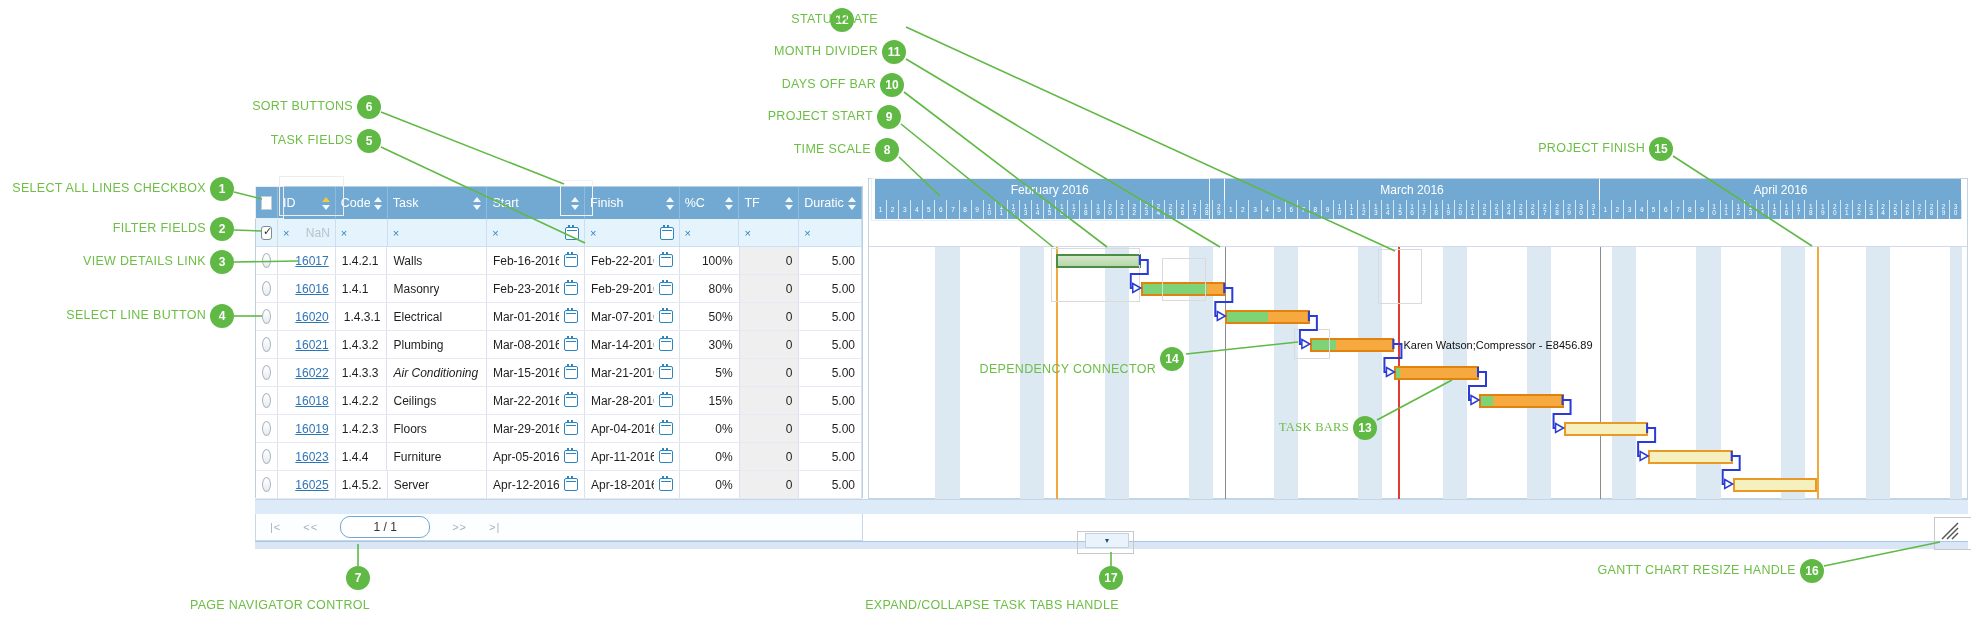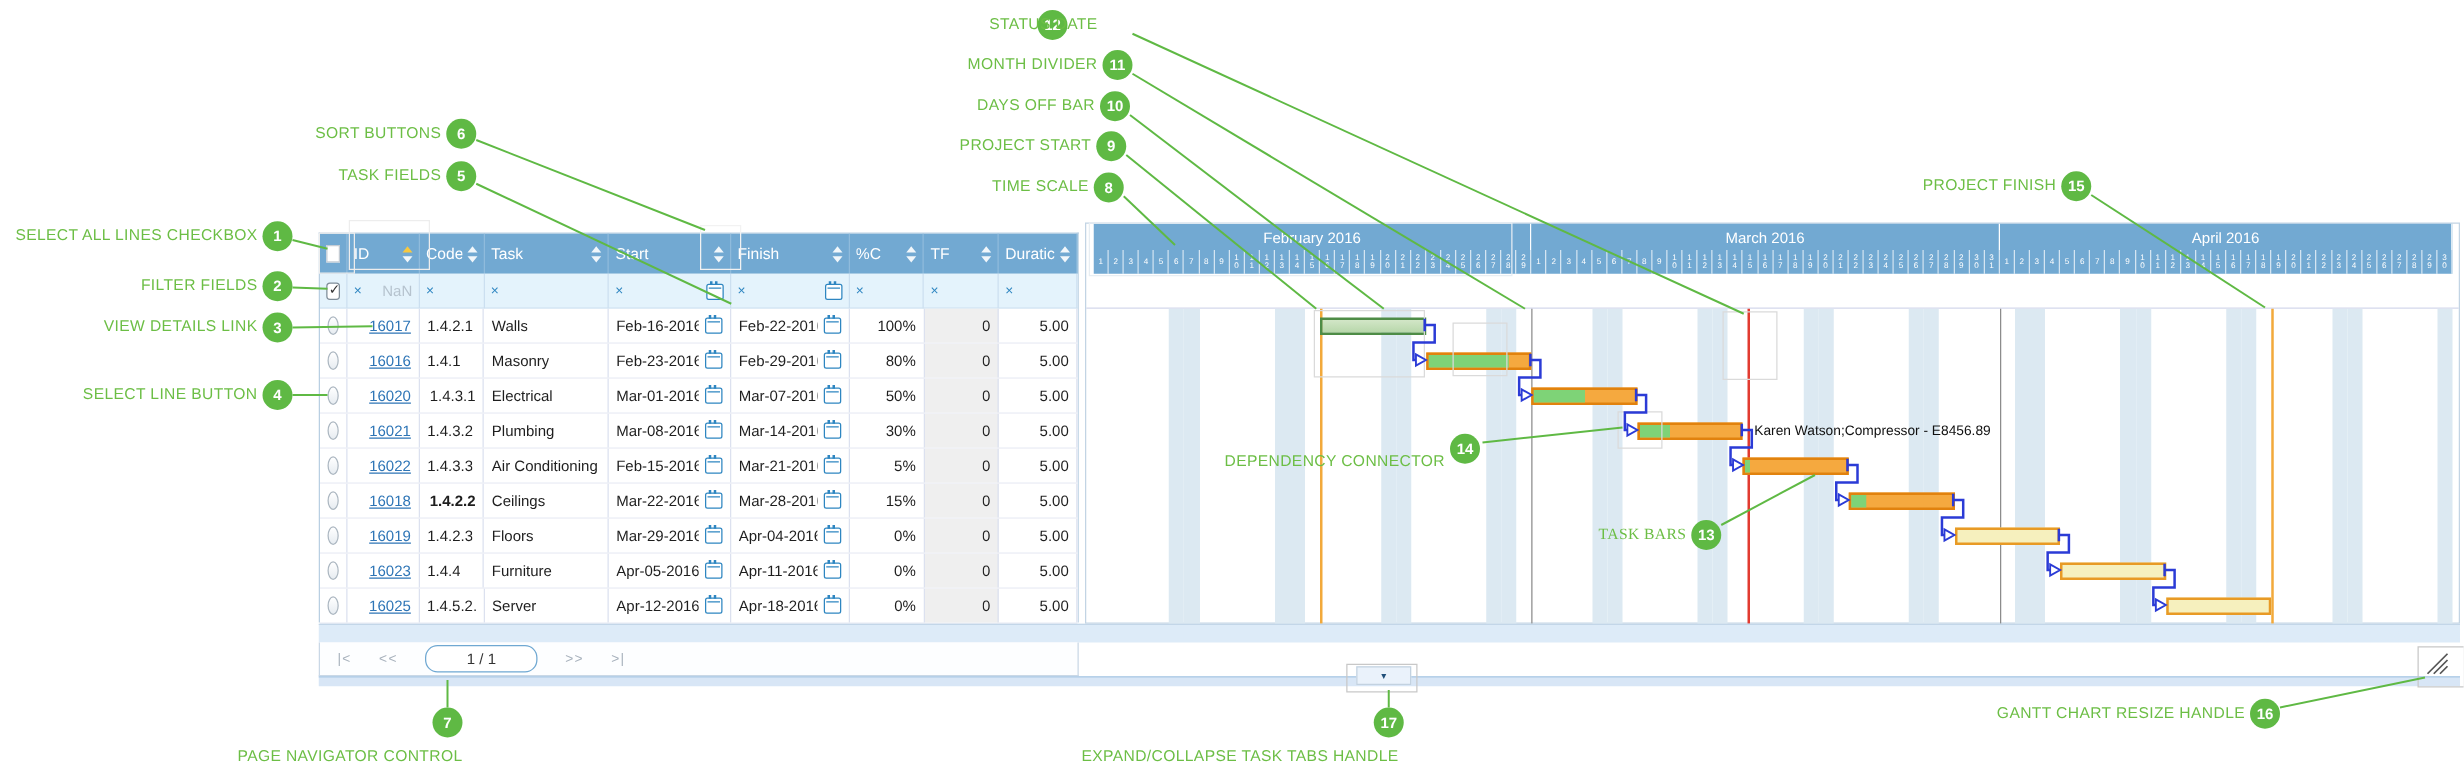--- a/index.html
+++ b/index.html
@@ -310,24 +310,24 @@
           <div class="body-cell" style="width: 22px; justify-content: flex-start;">
             <div class="radio"></div>
           </div>
           <div class="body-cell" style="width: 58px; justify-content: flex-end;">
             <div class="id-link">16022</div>
           </div>
           <div class="body-cell" style="width: 52px; justify-content: flex-start;">
             <div style="overflow: hidden; white-space: nowrap;">1.4.3.3</div>
           </div>
           <div class="body-cell" style="width: 100px; justify-content: flex-start;">
-            <div style="overflow: hidden; white-space: nowrap;">Air Conditioning</div>
-          </div>
-          <div class="body-cell" style="width: 98px; justify-content: flex-start;">
-            <div style="overflow: hidden; white-space: nowrap;">Feb-15-2016</div>
+            <div style="overflow: hidden; white-space: nowrap; font-style: italic;">Air Conditioning</div>
+          </div>
+          <div class="body-cell" style="width: 98px; justify-content: flex-start;">
+            <div style="overflow: hidden; white-space: nowrap;">Mar-15-2016</div>
             <div class="cal" style="margin-left: auto;"></div>
           </div>
           <div class="body-cell" style="width: 95px; justify-content: flex-start;">
             <div style="overflow: hidden; white-space: nowrap;">Mar-21-2016</div>
             <div class="cal" style="margin-left: auto;"></div>
           </div>
           <div class="body-cell" style="width: 60px; justify-content: flex-end;">
             <div style="overflow: hidden; white-space: nowrap;">5%</div>
           </div>
           <div class="body-cell gray" style="width: 60px; justify-content: flex-end;">
@@ -337,21 +337,21 @@
             <div style="overflow: hidden; white-space: nowrap;">5.00</div>
           </div>
         </div>
         <div class="body-row" style="top: 200px;">
           <div class="body-cell" style="width: 22px; justify-content: flex-start;">
             <div class="radio"></div>
           </div>
           <div class="body-cell" style="width: 58px; justify-content: flex-end;">
             <div class="id-link">16018</div>
           </div>
-          <div class="body-cell" style="width: 52px; justify-content: flex-end; font-weight: bold;">
+          <div class="body-cell" style="width: 52px; justify-content: flex-start;">
             <div style="overflow: hidden; white-space: nowrap;">1.4.2.2</div>
           </div>
           <div class="body-cell" style="width: 100px; justify-content: flex-start;">
             <div style="overflow: hidden; white-space: nowrap;">Ceilings</div>
           </div>
           <div class="body-cell" style="width: 98px; justify-content: flex-start;">
             <div style="overflow: hidden; white-space: nowrap;">Mar-22-2016</div>
             <div class="cal" style="margin-left: auto;"></div>
           </div>
           <div class="body-cell" style="width: 95px; justify-content: flex-start;">

